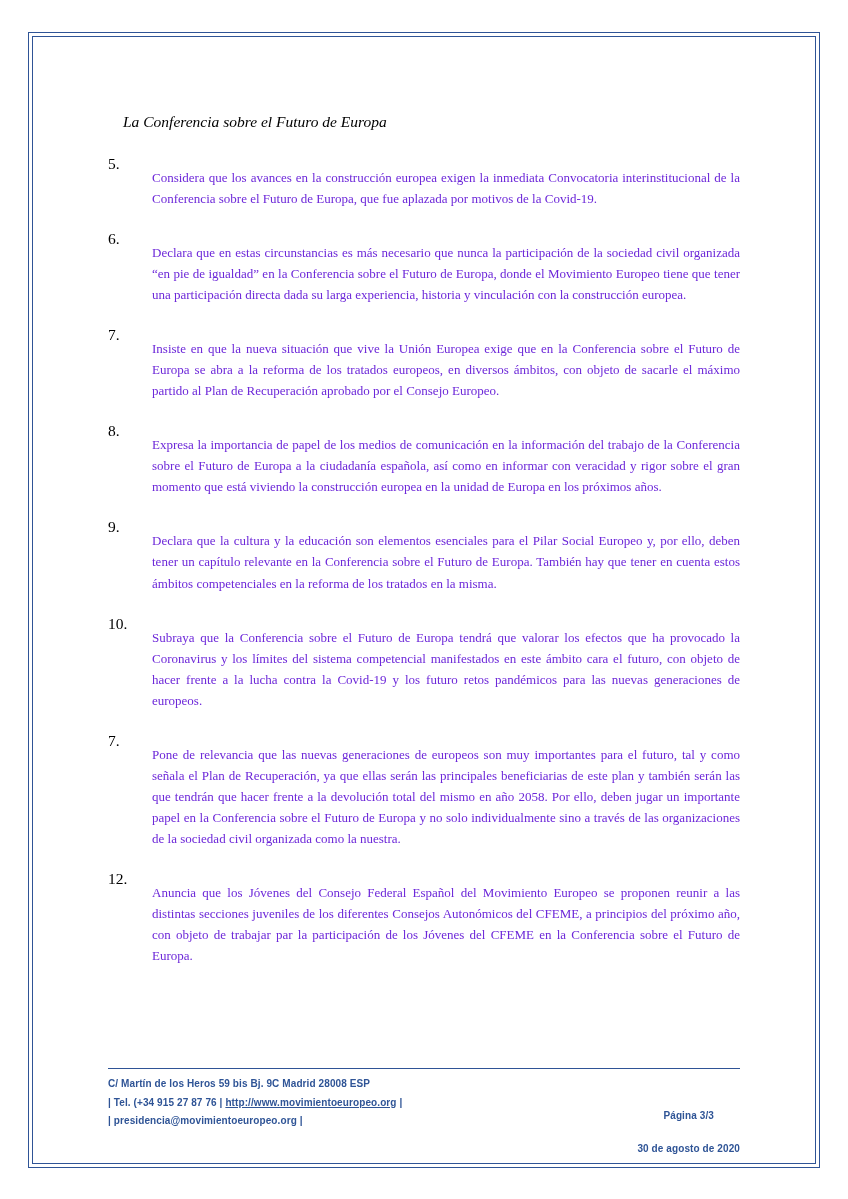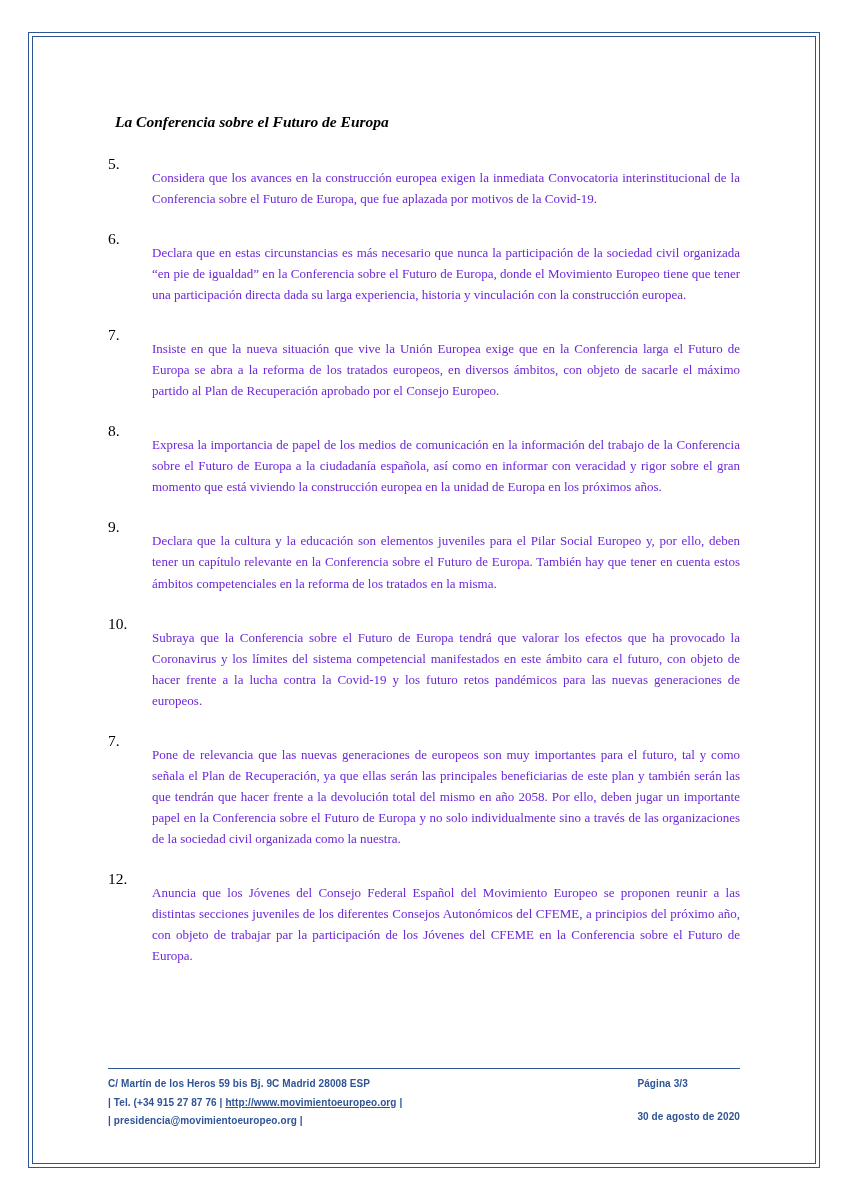--- a/index.html
+++ b/index.html
@@ -39,23 +39,22 @@
   .content {
     position: absolute;
     left: 108px;
     top: 112px;
     width: 632px;
   }
   .doc-heading {
     font-style: italic;
     font-size: 15.5px;
     color: #000000;
-    margin: 0 0 18px 7px;
+    margin: 0 0 18px 15px;
     line-height: 1.35;
-    font-weight: bold;
   }
   .clause {
     display: flex;
     align-items: flex-start;
     margin-bottom: 17px;
   }
   .clause-num {
     width: 44px;
     flex: 0 0 44px;
     font-size: 15.5px;
@@ -93,22 +92,23 @@
     color: #2f5496;
     line-height: 1.85;
     letter-spacing: 0.1px;
   }
   .footer-right {
     font-family: "Liberation Sans", sans-serif;
     font-size: 10px;
     font-weight: bold;
     color: #2f5496;
     line-height: 1.85;
-    text-align: left;
+    text-align: center;
     letter-spacing: 0.1px;
+    margin-top: 32px;
   }
   .footer-right .date {
     margin-top: 14px;
   }
   .footer-link {
     color: #2f5496;
   }
   .footer-line {
     white-space: nowrap;
   }
@@ -130,31 +130,31 @@
       <div class="clause-text">Considera que los avances en la construcción europea exigen la inmediata Convocatoria interinstitucional de la Conferencia sobre el Futuro de Europa, que fue aplazada por motivos de la Covid-19.</div>
     </div>
 
     <div class="clause">
       <div class="clause-num">6.</div>
       <div class="clause-text">Declara que en estas circunstancias es más necesario que nunca la participación de la sociedad civil organizada “en pie de igualdad” en la Conferencia sobre el Futuro de Europa, donde el Movimiento Europeo tiene que tener una participación directa dada su larga experiencia, historia y vinculación con la construcción europea.</div>
     </div>
 
     <div class="clause">
       <div class="clause-num">7.</div>
-      <div class="clause-text">Insiste en que la nueva situación que vive la Unión Europea exige que en la Conferencia larga el Futuro de Europa se abra a la reforma de los tratados europeos, en diversos ámbitos, con objeto de sacarle el máximo partido al Plan de Recuperación aprobado por el Consejo Europeo.</div>
+      <div class="clause-text">Insiste en que la nueva situación que vive la Unión Europea exige que en la Conferencia sobre el Futuro de Europa se abra a la reforma de los tratados europeos, en diversos ámbitos, con objeto de sacarle el máximo partido al Plan de Recuperación aprobado por el Consejo Europeo.</div>
     </div>
 
     <div class="clause">
       <div class="clause-num">8.</div>
       <div class="clause-text">Expresa la importancia de papel de los medios de comunicación en la información del trabajo de la Conferencia sobre el Futuro de Europa a la ciudadanía española, así como en informar con veracidad y rigor sobre el gran momento que está viviendo la construcción europea en la unidad de Europa en los próximos años.</div>
     </div>
 
     <div class="clause">
       <div class="clause-num">9.</div>
-      <div class="clause-text">Declara que la cultura y la educación son elementos juveniles para el Pilar Social Europeo y, por ello, deben tener un capítulo relevante en la Conferencia sobre el Futuro de Europa. También hay que tener en cuenta estos ámbitos competenciales en la reforma de los tratados en la misma.</div>
+      <div class="clause-text">Declara que la cultura y la educación son elementos esenciales para el Pilar Social Europeo y, por ello, deben tener un capítulo relevante en la Conferencia sobre el Futuro de Europa. También hay que tener en cuenta estos ámbitos competenciales en la reforma de los tratados en la misma.</div>
     </div>
 
     <div class="clause">
       <div class="clause-num">10.</div>
       <div class="clause-text">Subraya que la Conferencia sobre el Futuro de Europa tendrá que valorar los efectos que ha provocado la Coronavirus y los límites del sistema competencial manifestados en este ámbito cara el futuro, con objeto de hacer frente a la lucha contra la Covid-19 y los futuro retos pandémicos para las nuevas generaciones de europeos.</div>
     </div>
 
     <div class="clause">
       <div class="clause-num">7.</div>
       <div class="clause-text">Pone de relevancia que las nuevas generaciones de europeos son muy importantes para el futuro, tal y como señala el Plan de Recuperación, ya que ellas serán las principales beneficiarias de este plan y también serán las que tendrán que hacer frente a la devolución total del mismo en año 2058. Por ello, deben jugar un importante papel en la Conferencia sobre el Futuro de Europa y no solo individualmente sino a través de las organizaciones de la sociedad civil organizada como la nuestra.</div>

